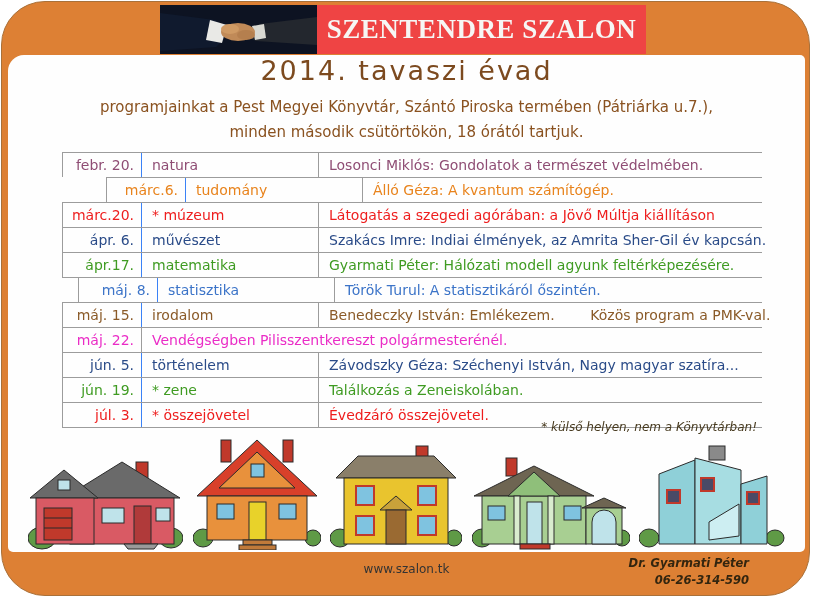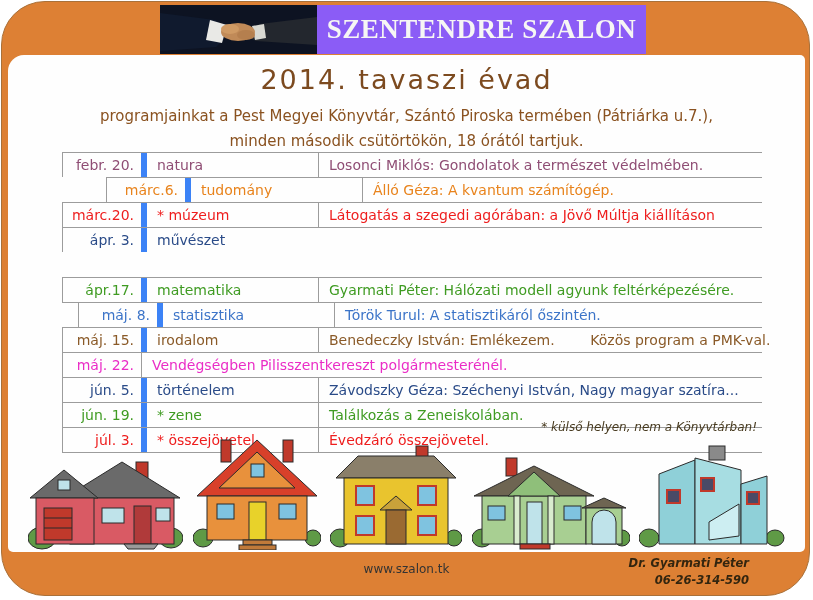--- a/index.html
+++ b/index.html
@@ -14,43 +14,43 @@
   }
   .content {
     position:absolute; left:8px; top:55px; width:797px; height:497px;
     background:#fefefe; border-radius:16px 5px 5px 5px;
   }
   .photo {
     position:absolute; left:160px; top:5px; width:157px; height:49px;
   }
   .brand {
     position:absolute; left:317px; top:5px; width:329px; height:49px;
-    background:#8b5cf6; color:#f6f6f4;
+    background:#ef4444; color:#f6f6f4;
     font-family:"Liberation Serif", serif; font-weight:bold; font-size:27px;
     display:flex; align-items:center; justify-content:center; letter-spacing:0.5px;
   }
   .title {
-    padding-top:9px; text-align:center; font-size:27px; color:#7c4a1f;
+    text-align:center; font-size:27px; color:#7c4a1f;
     letter-spacing:2px;
   }
   .sub {
     text-align:center; font-size:15px; color:#8a5220; line-height:1.65;
     margin-top:9px;
   }
   .schedule {
     position:absolute; left:54px; top:97px; width:700px;
     border-bottom:1px solid #9c9c9c; font-size:14px;
   }
   .row {
     display:grid; grid-template-columns:79px 177px auto;
     border-top:1px solid #9c9c9c; height:24px;
   }
   .cell { display:flex; align-items:center; height:100%; box-sizing:border-box;text-align:center; }
   .cell-date  { justify-content:flex-end; padding-right:7px; border-left:1px solid #9c9c9c; }
-  .cell-cat   { padding-left:10px; border-left:6px solid #3b82f6; }
+  .cell-cat   { padding-left:10px; border-left:1px solid #3b82f6; }
   .cell-desc  { padding-left:10px; border-left:1px solid #9c9c9c; white-space:pre; }
   .footnote {
     position:absolute; right:48px; top:365px; font-size:12px;
     font-style:italic; color:#473a1f;
   }
   .houses {
     position:absolute; left:0; bottom:2px; width:100%; height:120px;
     display:flex; justify-content:space-between; align-items:flex-end;
     padding:0 20px; box-sizing:border-box;
   }
@@ -104,24 +104,25 @@
       <div class="cell cell-date">márc.6.</div>
       <div class="cell cell-cat">tudomány</div>
       <div class="cell cell-desc">Álló Géza: A kvantum számítógép.</div>
     </div>
     <div class="row" style="color: rgb(238, 29, 29);">
       <div class="cell cell-date">márc.20.</div>
       <div class="cell cell-cat">* múzeum</div>
       <div class="cell cell-desc">Látogatás a szegedi agórában: a Jövő Múltja kiállításon</div>
     </div>
     <div class="row" style="color: rgb(42, 75, 136);">
-      <div class="cell cell-date">ápr. 3.</div>
+      <div class="cell cell-date">ápr. 6.</div>
       <div class="cell cell-cat">művészet</div>
-    </div>
-    <div class="row" style="color: rgb(63, 155, 34); margin-top: 25px;">
+      <div class="cell cell-desc">Szakács Imre: Indiai élmények, az Amrita Sher-Gil év kapcsán.</div>
+    </div>
+    <div class="row" style="color: rgb(63, 155, 34);">
       <div class="cell cell-date">ápr.17.</div>
       <div class="cell cell-cat">matematika</div>
       <div class="cell cell-desc">Gyarmati Péter: Hálózati modell agyunk feltérképezésére.</div>
     </div>
     <div class="row" style="color: rgb(60, 116, 200); padding-left: 16px;">
       <div class="cell cell-date">máj. 8.</div>
       <div class="cell cell-cat">statisztika</div>
       <div class="cell cell-desc">Török Turul: A statisztikáról őszintén.</div>
     </div>
     <div class="row" style="color: rgb(138, 90, 40);">

